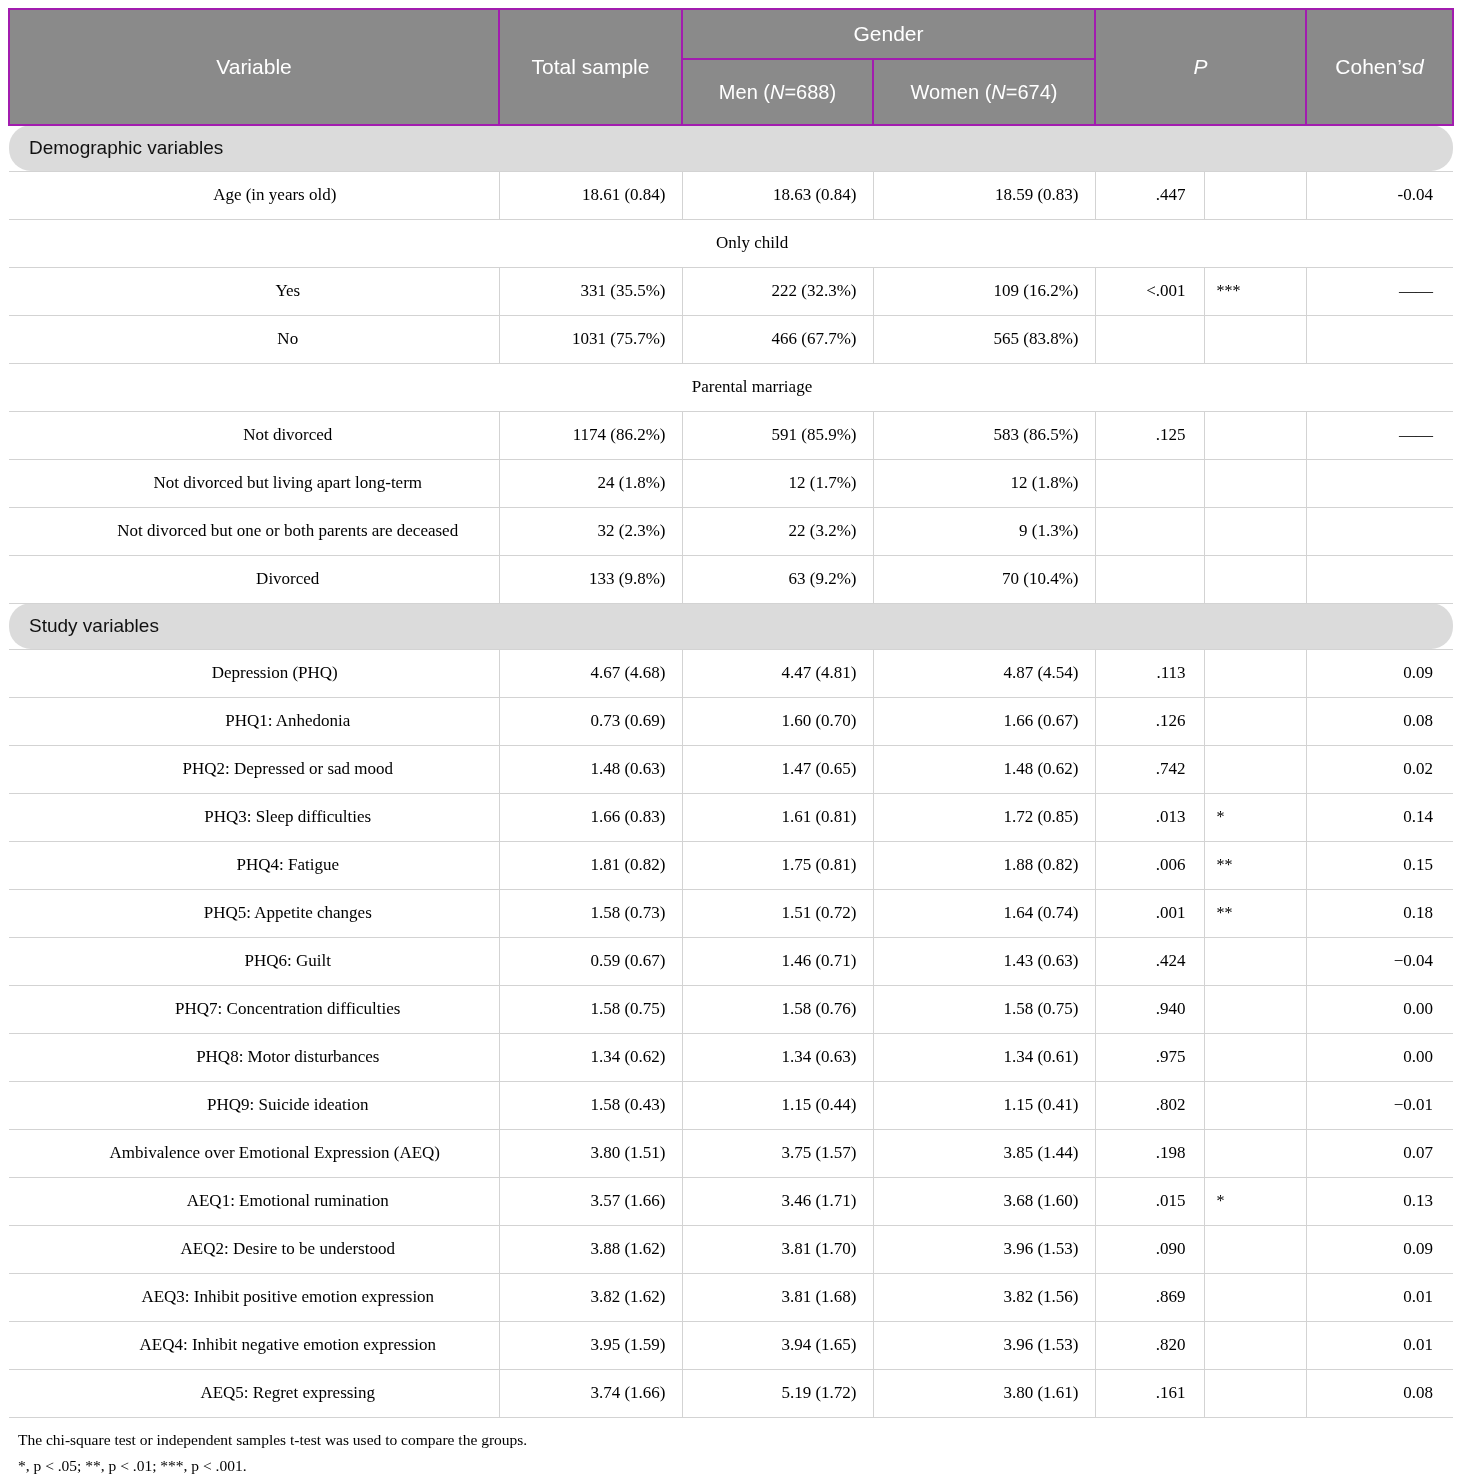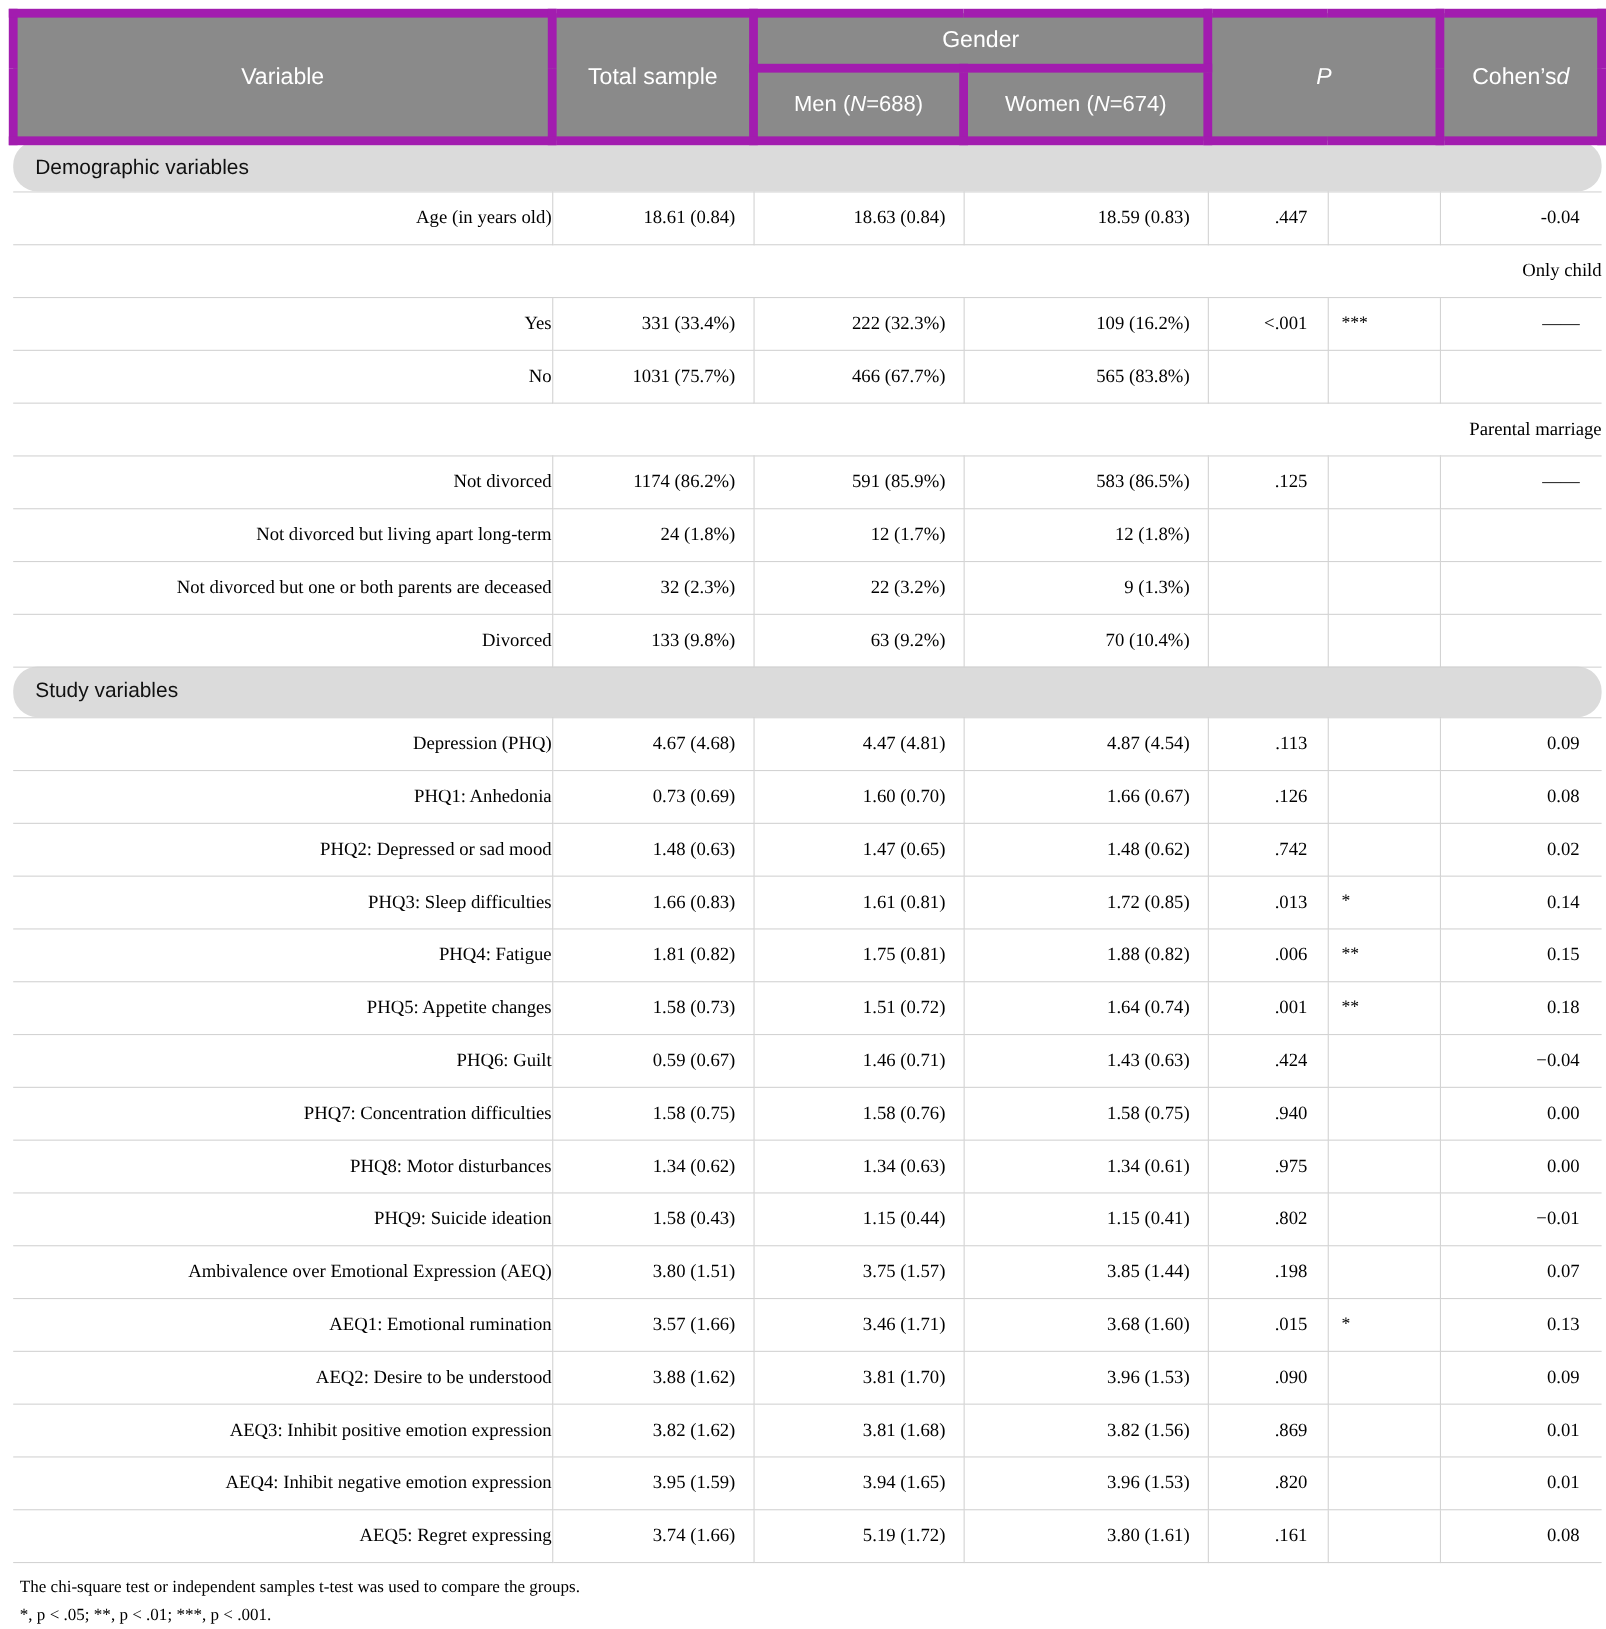--- a/index.html
+++ b/index.html
@@ -25,21 +25,21 @@
   col.c-p     { width: 109px; }
   col.c-sig   { width: 102px; }
   col.c-d     { width: 147px; }
 
   thead th {
     background: #8a8a8a;
     color: #ffffff;
     font-family: "Liberation Sans", sans-serif;
     font-weight: 400;
     font-size: 21px;
-    border: 8px solid #a21caf;
+    border: 2px solid #a21caf;
     text-align: center;
     vertical-align: middle;
     padding: 0 6px;
   }
   thead tr.h1 th { height: 50px; }
   thead tr.h2 th { height: 66px; font-size: 20px; }
   .it { font-style: italic; }
 
   tbody td {
     border: 1px solid #d3d3d3;
@@ -55,21 +55,21 @@
   tr.section-row td {
     background: #dbdbdb;
     font-family: "Liberation Sans", sans-serif;
     font-size: 19px;
     color: #111111;
     padding-left: 20px;
     height: 46px;
     border-radius: 22px;
   }
 
-  .var-label { text-align: right; }
+  .var-label { text-align: center; }
   .indent-1 { padding-left: 42px; }
   .indent-2 { padding-left: 68px; }
   .num   { text-align: right; padding-right: 16px; }
   .pval  { text-align: right; padding-right: 18px; }
   .sig   { text-align: left;  padding-left: 12px; font-size: 16px; }
   .cohend{ padding-right: 20px; }
 
   .footnotes {
     margin-top: 10px;
     padding-left: 10px;
@@ -115,21 +115,21 @@
           <td class="num">18.59 (0.83)</td>
           <td class="pval">.447</td>
           <td class="sig"></td>
           <td class="num cohend">-0.04</td>
         </tr>
         <tr class="group-row">
           <td colspan="7" class="var-label indent-1">Only child</td>
         </tr>
         <tr class="data-row">
           <td class="var-label indent-2">Yes</td>
-          <td class="num">331 (33.4%)</td>
+          <td class="num">331 (35.5%)</td>
           <td class="num">222 (32.3%)</td>
           <td class="num">109 (16.2%)</td>
           <td class="pval">&lt;.001</td>
           <td class="sig">***</td>
           <td class="num cohend">——</td>
         </tr>
         <tr class="data-row">
           <td class="var-label indent-2">No</td>
           <td class="num">1031 (75.7%)</td>
           <td class="num">466 (67.7%)</td>

